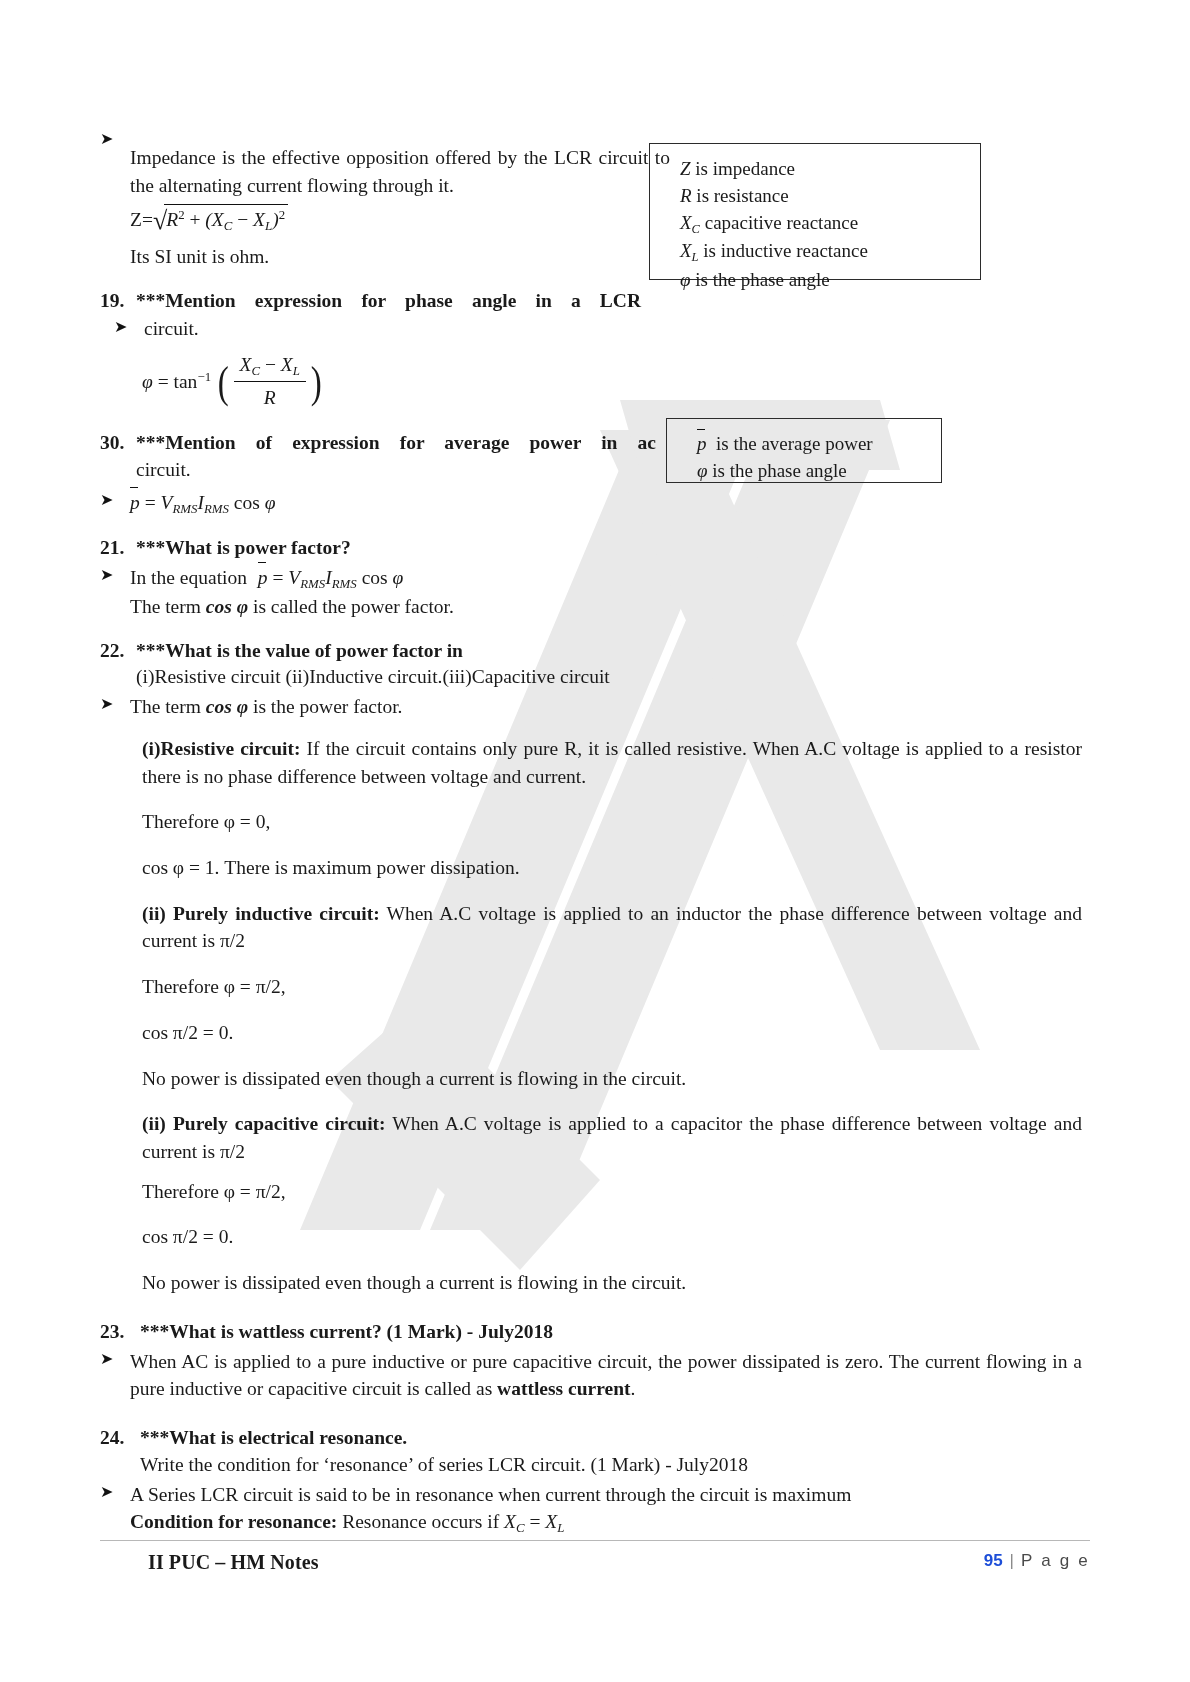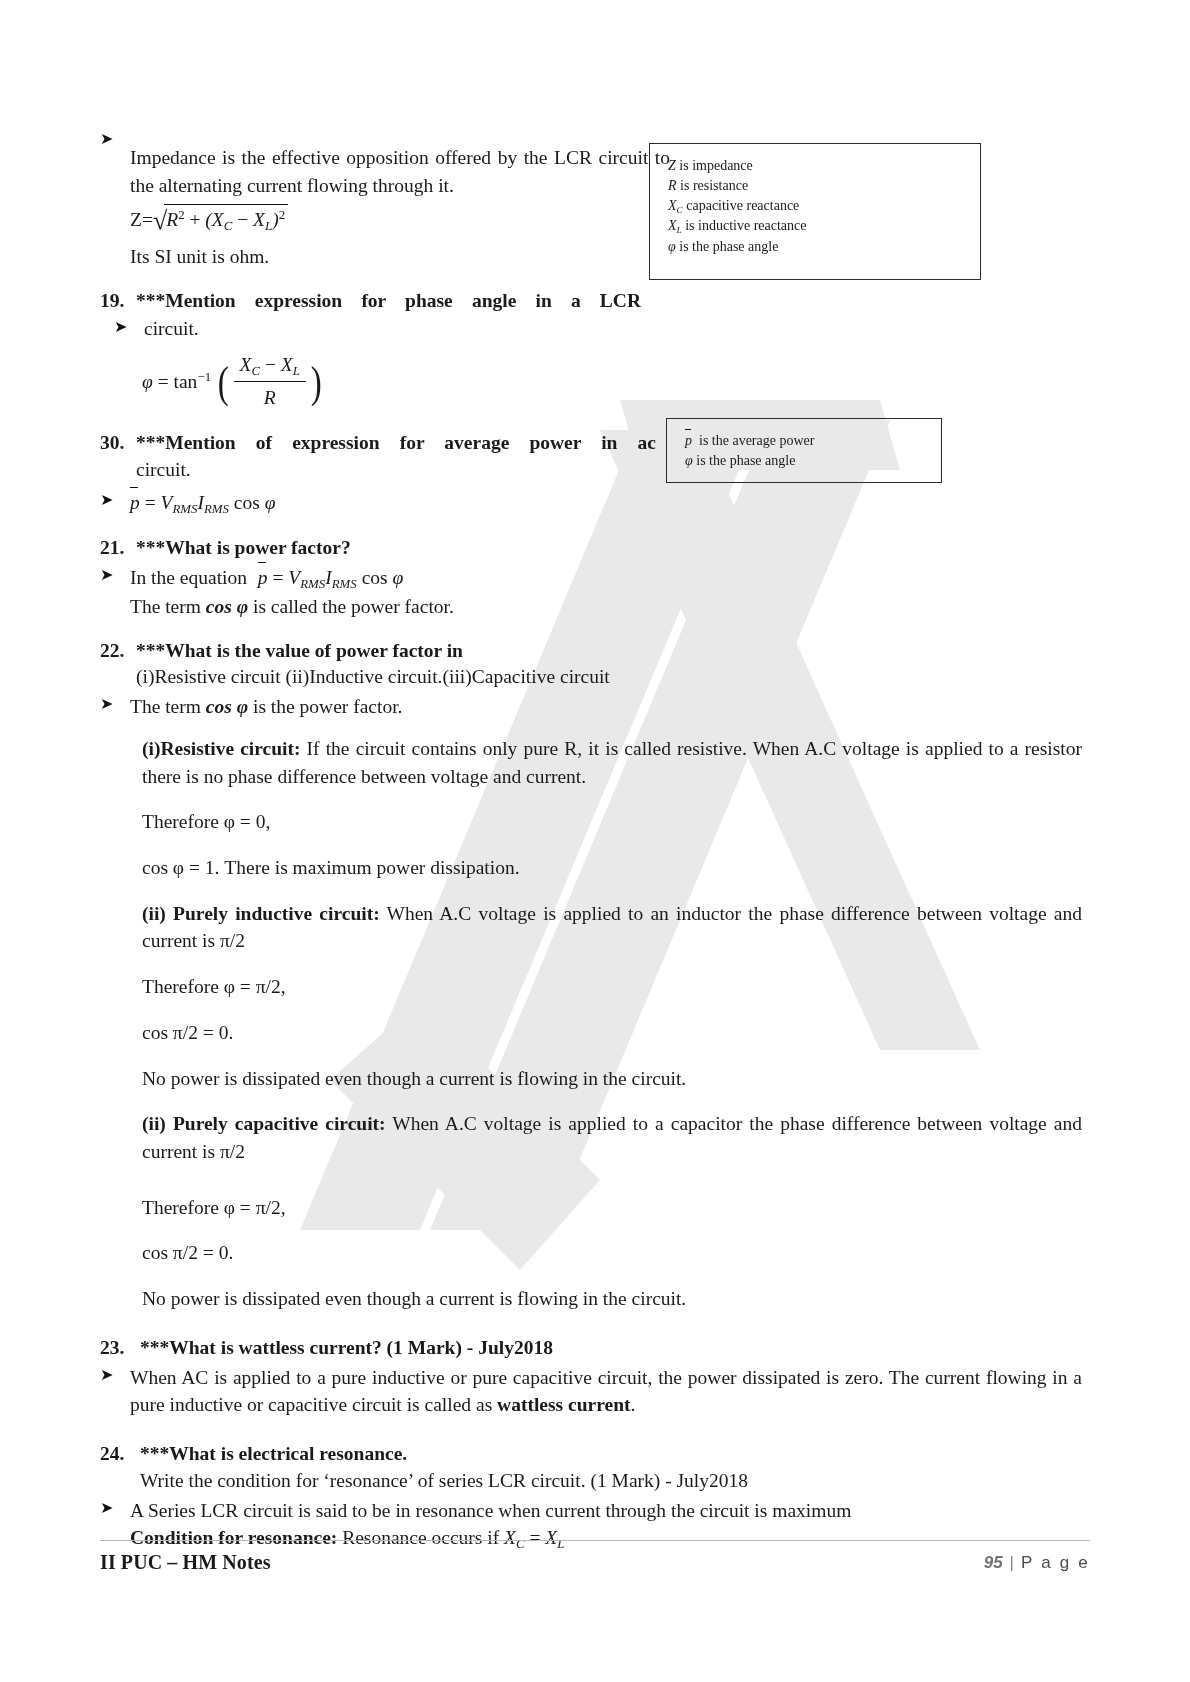--- a/index.html
+++ b/index.html
@@ -122,56 +122,58 @@
   
   .notebox {
     position: absolute;
     border: 1.5px solid #2b2b2b;
     background: transparent;
     box-sizing: border-box;
     padding: 12px 16px 12px 18px;
     z-index: 3;
   }
   .notebox .nline {
-    font-size: 14px;
+    font-size: 19px;
     line-height: 1.42;
     white-space: nowrap;
+    margin-left: 12px;
   }
   
   .sec { margin-top: 0; }
   .gap-m { height: 17px; }
   .gap-l { height: 22px; }
   
   #footer {
     position: absolute;
     left: 100px;
     right: 100px;
     bottom: 108px;
     z-index: 2;
   }
   #footer .rule {
     border-top: 1.2px solid #b8b8b8;
     margin-bottom: 10px;
   }
   #footer .frow {
     display: flex;
     justify-content: space-between;
-    align-items: center;
+    align-items: flex-start;
+    margin-left: 48px;
   }
   #footer .fleft {
     font-weight: bold;
     font-size: 20px;
     letter-spacing: 0.1px;
   }
   #footer .fright {
     font-size: 17px;
     color: #4a4a4a;
     font-family: "Liberation Sans", sans-serif;
   }
-  #footer .fright .pn { font-weight: bold; color: #737373; font-style: italic; }
+  #footer .fright .pn { font-weight: bold; color: #1d4ed8; }
   #footer .fright .sep { margin: 0 7px; color: #8a8a8a; }
   #footer .fright .pw { letter-spacing: 2.2px; }
 </style>
 </head>
 <body>
 
 <div id="page">
 
   <svg id="watermark" viewBox="0 0 1190 1682" xmlns="http://www.w3.org/2000/svg" aria-hidden="true">
     <g fill="#e9e9e9">
@@ -289,21 +291,21 @@
         </p>
         <p class="para" style="margin-bottom:18px;">
           <span>Therefore φ = π/2,</span>
         </p>
         <p class="para" style="margin-bottom:18px;">
           <span>cos π/2 = 0.</span>
         </p>
         <p class="para" style="margin-bottom:18px;">
           <span>No power is dissipated even though a current is flowing in the circuit.</span>
         </p>
-        <p class="para just" style="text-align:justify;text-align-last:left;margin-bottom:28px;">
+        <p class="para just" style="text-align:justify;text-align-last:left;margin-bottom:12px;">
           <span class="bold">(ii) Purely capacitive circuit:</span><span> When A.C voltage is applied to a capacitor the phase difference between voltage and current is π/2</span>
         </p>
         <p class="para" style="margin-bottom:18px;">
           <span>Therefore φ = π/2,</span>
         </p>
         <p class="para" style="margin-bottom:18px;">
           <span>cos π/2 = 0.</span>
         </p>
         <p class="para" style="margin-bottom:0;">
           <span>No power is dissipated even though a current is flowing in the circuit.</span>

